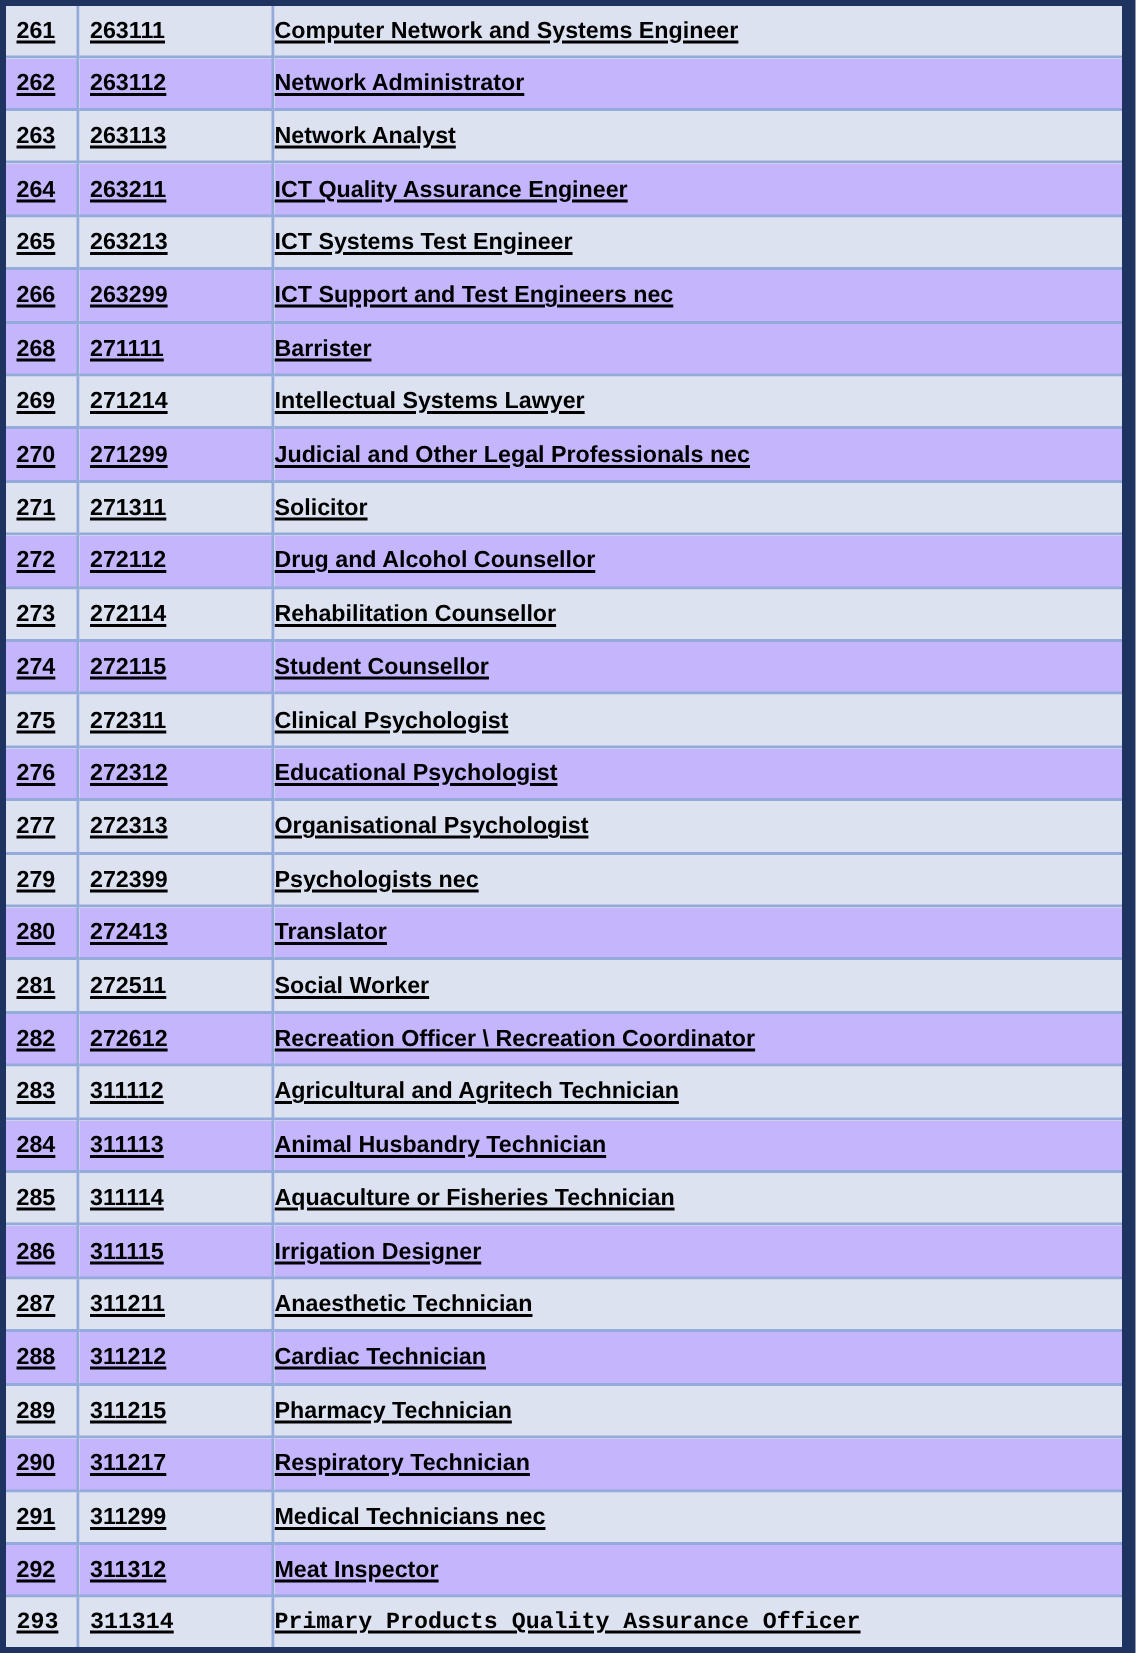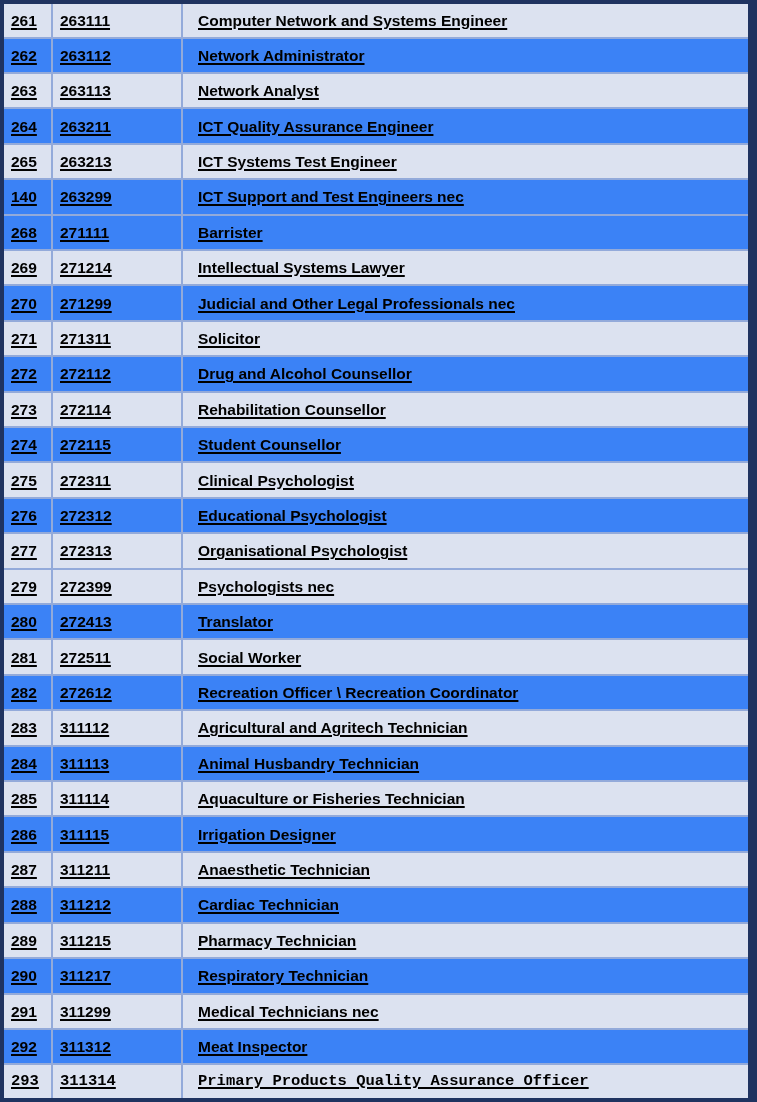--- a/index.html
+++ b/index.html
@@ -52,34 +52,34 @@
     color: #000000;
     font-size: 15.5px;
     font-weight: bold;
     line-height: 1.1;
     white-space: nowrap;
     overflow: hidden;
   }
 
   table.occ-table td.cell-title {
     border-right: none;
-    padding-left: 15px;
+    padding-left: 0;
   }
 
   table.occ-table tr:last-child td {
     border-bottom: none;
     font-family: Liberation Mono, monospace;
   }
 
   
   table.occ-table tr.row-shaded td {
     background: #dce2f0;
   }
   table.occ-table tr.row-plain td {
-    background: #3b82f6;
+    background: #c4b5fd;
   }
 
   
   .cell-text {
     text-decoration: underline;
     text-decoration-thickness: 2px;
     text-underline-offset: 2px;
     display: inline-block;
   }
 
@@ -116,21 +116,21 @@
           <td class="cell-index"><span class="cell-text">264</span></td>
           <td class="cell-code"><span class="cell-text">263211</span></td>
           <td class="cell-title"><span class="cell-text">ICT Quality Assurance Engineer</span></td>
         </tr>
         <tr class="row-shaded">
           <td class="cell-index"><span class="cell-text">265</span></td>
           <td class="cell-code"><span class="cell-text">263213</span></td>
           <td class="cell-title"><span class="cell-text">ICT Systems Test Engineer</span></td>
         </tr>
         <tr class="row-plain">
-          <td class="cell-index"><span class="cell-text">140</span></td>
+          <td class="cell-index"><span class="cell-text">266</span></td>
           <td class="cell-code"><span class="cell-text">263299</span></td>
           <td class="cell-title"><span class="cell-text">ICT Support and Test Engineers nec</span></td>
         </tr>
         <tr class="row-plain">
           <td class="cell-index"><span class="cell-text">268</span></td>
           <td class="cell-code"><span class="cell-text">271111</span></td>
           <td class="cell-title"><span class="cell-text">Barrister</span></td>
         </tr>
         <tr class="row-shaded">
           <td class="cell-index"><span class="cell-text">269</span></td>

